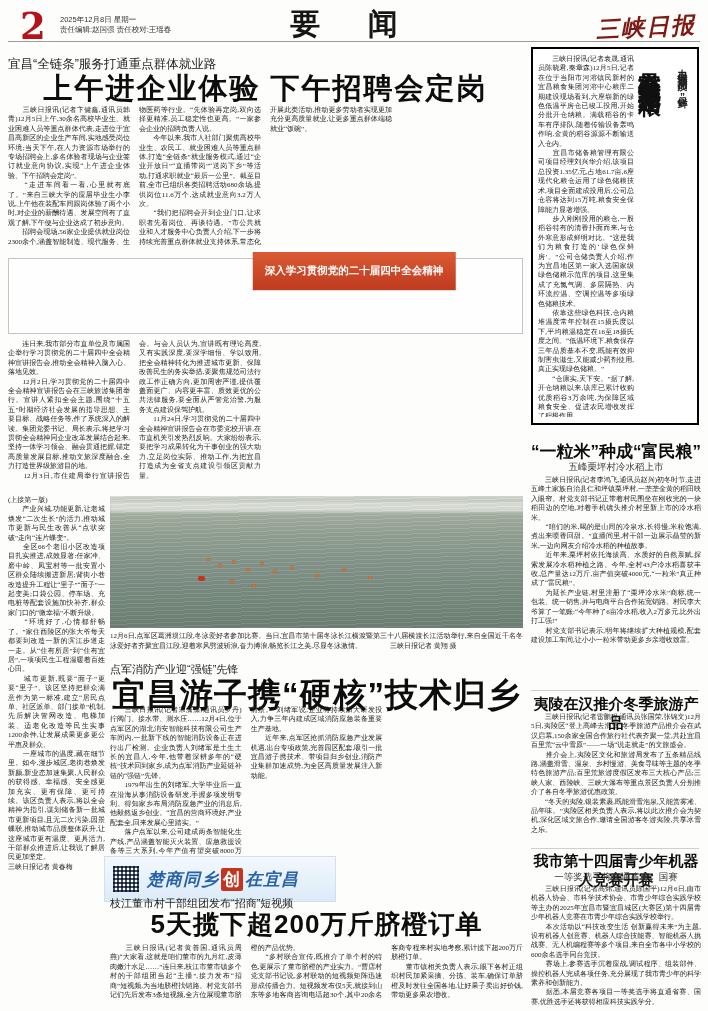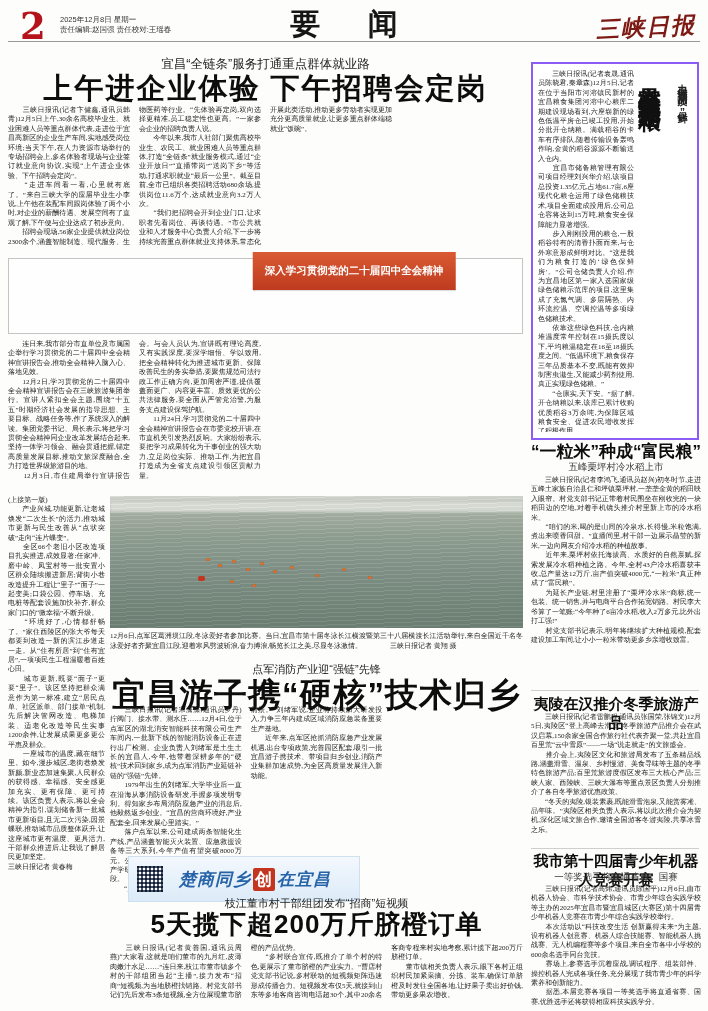--- a/index.html
+++ b/index.html
@@ -8,51 +8,51 @@
   .abs{position:absolute;}
   
   .pagenum{left:20px;top:4px;font-size:37px;font-weight:bold;color:#b5121b;font-family:"DejaVu Serif",serif;}
   .dateblock{left:60px;top:15px;font-size:7.5px;line-height:10px;color:#333;}
   .section-title{left:0;right:0;top:4px;text-align:center;font-size:30px;font-weight:bold;
         letter-spacing:20px;font-family:"Liberation Serif",serif;color:#161616;}
   .masthead{right:12px;top:12px;font-size:23px;font-weight:bold;font-style:italic;
         font-family:"DejaVu Serif",serif;color:#7d1a14;transform:rotate(-3deg);letter-spacing:2px;}
   .header-rule{left:8px;right:8px;top:41px;height:1px;background:#9a9a9a;}
   
-  .kicker{text-align:center;font-size:12.5px;color:#222;font-weight:500;}
+  .kicker{font-size:12.5px;color:#222;font-weight:500;}
   .headline{text-align:center;font-weight:bold;font-family:"Liberation Sans",sans-serif;color:#0d0d0d;}
   .subhead{text-align:center;color:#333;}
   .body-text{font-family:"Liberation Serif",serif;font-size:7px;line-height:9.4px;
         text-align:justify;white-space:pre-line;color:#1c1c1c;overflow:hidden;}
   .cols-4{column-count:4;column-gap:9px;column-fill:auto;}
   .cols-3{column-count:3;column-gap:9px;column-fill:auto;}
   
   .study-box{left:8px;top:258px;width:513px;height:74px;border:1px solid #c4c4c4;background:#fefefe;}
   .study-tab{left:50%;top:252px;transform:translateX(-50%);background:linear-gradient(180deg,#d95b33,#bf3a1f);
         color:#fff;font-size:10.5px;font-weight:bold;padding:12px 12px;white-space:nowrap;box-shadow:0 1px 1px rgba(0,0,0,.25);}
   
-  .grain-box{left:531px;top:62px;width:168px;height:378px;border:2px solid #8b5cf6;background:#fff;box-sizing:border-box;}
+  .grain-box{left:531px;top:47px;width:168px;height:378px;border:2px solid #000000;background:#fff;box-sizing:border-box;}
   .vertical{writing-mode:vertical-rl;text-orientation:upright;}
   .grain-headline{right:32px;top:5px;height:364px;font-size:22.5px;font-weight:bold;letter-spacing:1.5px;
         font-family:"Liberation Sans",sans-serif;}
   .grain-kicker{right:8px;top:12px;height:350px;font-size:10px;font-weight:bold;color:#222;letter-spacing:2px;}
   
   .photo{left:110px;top:496px;width:413px;height:132px;
         background:linear-gradient(180deg,#d8dcd4 0%,#c2c9bf 6%,#a7b2a4 14%,#93a295 30%,#84958a 55%,#778a7e 80%,#6f8276 100%);
         overflow:hidden;}
   .shore{position:absolute;left:0;top:6px;width:100%;height:10px;background:rgba(235,238,232,.7);filter:blur(1px);}
   .ripples{position:absolute;inset:0;background:repeating-linear-gradient(178deg,rgba(255,255,255,.08) 0 1px,rgba(0,0,0,.04) 1px 4px);}
   .dot{position:absolute;width:4px;height:3px;border-radius:50%;background:#e2702a;box-shadow:0 0 1px rgba(0,0,0,.4);}
   .buoy{position:absolute;width:7px;height:5px;background:#c3351f;border-radius:2px;}
   .caption{left:110px;top:632px;width:413px;font-size:7px;line-height:9.5px;text-align:justify;
         font-family:"Liberation Serif",serif;color:#1c1c1c;}
   .credit{white-space:nowrap;padding-left:28px;}
   
-  .promo{left:128px;top:856px;width:232px;height:46px;background:linear-gradient(180deg,#f3f8fd,#dcebf8);
-        border:1px solid #cfe0ef;display:flex;align-items:center;gap:16px;padding:0 8px;box-sizing:border-box;}
+  .promo{left:104px;top:856px;width:232px;height:46px;background:linear-gradient(180deg,#f3f8fd,#dcebf8);
+        border:1px solid #cfe0ef;display:flex;align-items:center;gap:8px;padding:0 8px;box-sizing:border-box;}
   .promo-qr{width:26px;height:26px;background:
         repeating-linear-gradient(0deg,#44526b 0 2px,#fff 2px 4px),
         repeating-linear-gradient(90deg,#44526b 0 2px,#fff 2px 4px);background-blend-mode:multiply;flex:0 0 auto;}
   .promo-text{font-size:17px;font-weight:bold;font-style:italic;color:#2763a8;letter-spacing:1px;
         font-family:"DejaVu Serif",serif;}
   .promo-seal{display:inline-block;background:#c3351f;color:#fff;border-radius:2px;padding:0 2px;margin:0 2px;font-style:normal;}
   
   .rc-headline{left:531px;width:170px;text-align:center;font-weight:bold;color:#0d0d0d;}
   .rc-sub{left:531px;width:170px;text-align:center;color:#3a3a3a;}
   .divider{left:531px;width:168px;height:1px;background:#cfcfcf;}

